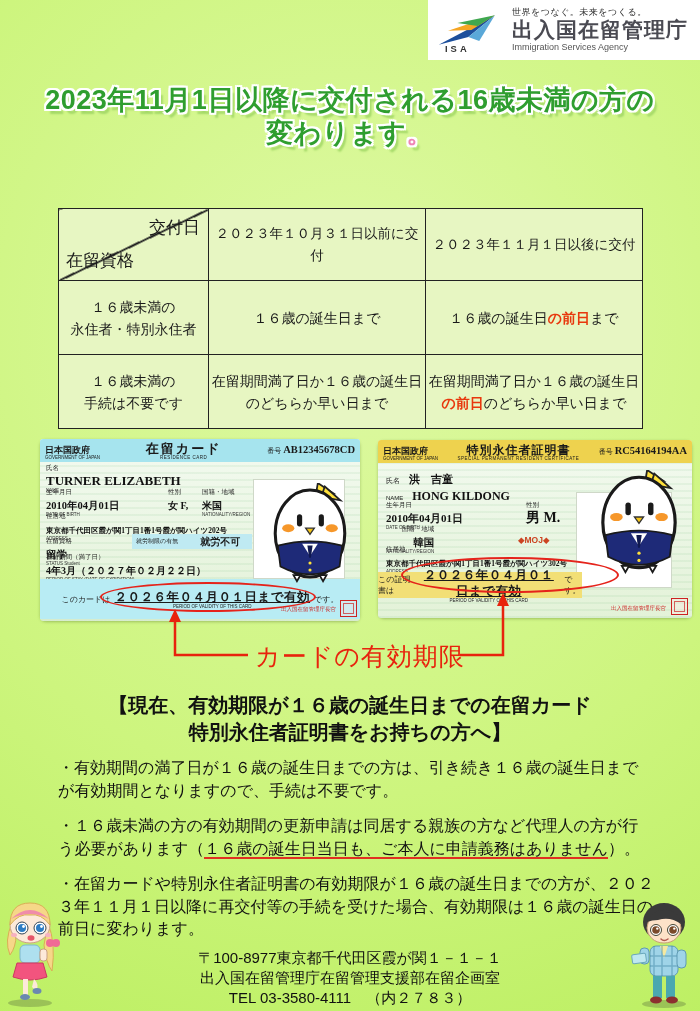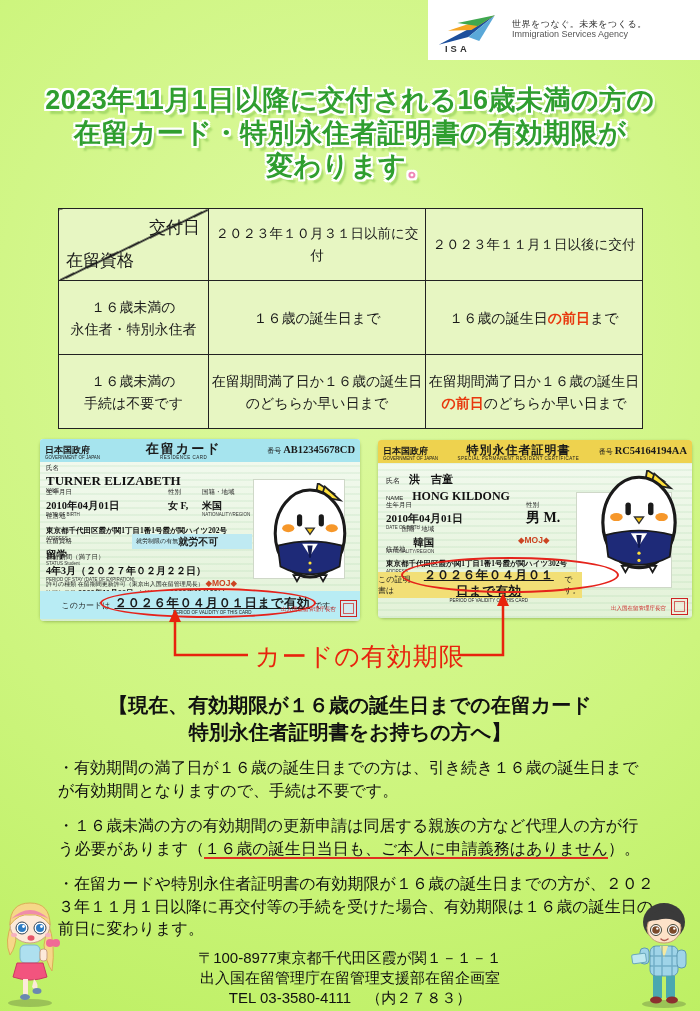--- a/index.html
+++ b/index.html
@@ -84,21 +84,21 @@
   .card-right .card-title .ja{ font-size:12px; letter-spacing:1px; }
   .card-title .en{ font-size:4.5px; display:block; letter-spacing:.5px; }
   .card-no{ line-height:1; display:flex; align-items:center; gap:2px; }
   .card-no .lbl{ font-size:7px; }
   .card-no .val{ font-size:10.5px; font-weight:bold; font-family:"Liberation Serif","DejaVu Serif",serif; }
   .fld{ position:absolute; line-height:1.05; }
   .fld .lbl{ font-size:6.5px; display:block; color:#222; }
   .fld .lbl-en{ font-size:4.5px; display:block; color:#333; }
   .fld .val{ font-family:"Liberation Serif","DejaVu Serif",serif; font-weight:bold; color:#111; }
   .photo-box{ position:absolute; background:#fff; border:1px solid #cfd8c8; }
-  .work-strip{ position:absolute; background:#bfeaf2; display:flex; align-items:center; gap:0; padding:1px 4px; }
+  .work-strip{ position:absolute; background:#bfeaf2; display:flex; align-items:center; gap:22px; padding:1px 4px; }
   .work-strip .lbl{ font-size:6px; }
   .work-strip .val{ font-size:10px; font-weight:bold; font-family:"Liberation Serif","DejaVu Serif",serif; }
   .moj{ font-size:8.5px; font-weight:bold; color:#cc4422; letter-spacing:0; }
   .validity-band{ position:absolute; left:0; right:0; display:flex; align-items:center; justify-content:center; gap:4px; }
   .validity-band .pre,.validity-band .post{ font-size:8px; }
   .validity-wrap{ position:relative; text-align:center; line-height:1; }
   .validity-main{ font-size:12.5px; font-weight:bold; text-decoration:underline; font-family:"Liberation Serif","DejaVu Serif",serif; letter-spacing:.5px; }
   .validity-en{ font-size:4.5px; display:block; margin-top:1px; }
   .red-ellipse{
     position:absolute; border:2.5px solid #e5231b; border-radius:50%;
@@ -143,27 +143,27 @@
   <div class="logo-box">
     <svg class="logo-plane" viewBox="0 0 100 62">
       <polygon points="78,12 6,50 44,40" fill="#1c4f9c"></polygon>
       <polygon points="78,12 44,40 58,45" fill="#5aa8d8"></polygon>
       <polygon points="78,12 18,32 48,31" fill="#f5a623"></polygon>
       <polygon points="78,12 30,22 56,26" fill="#3fa74f"></polygon>
       <text x="14" y="59" font-size="12" font-weight="bold" fill="#333" letter-spacing="4">ISA</text>
     </svg>
     <div class="logo-texts">
       <span class="logo-tagline">世界をつなぐ。未来をつくる。</span>
+      <span class="logo-agency">出入国在留管理庁</span>
       <span class="logo-agency-en">Immigration Services Agency</span>
     </div>
   </div>
 
   <div class="main-title">
     <div>2023年11月1日以降に交付される16歳未満の方の</div>
-    <div>在留カード・特別永住者証明書の有効期限が</div>
     <div><span>変わります</span><span class="period">。</span></div>
   </div>
 
   <table class="rule-table">
     <colgroup>
         <col class="c1">
         <col class="c2">
         <col class="c3">
       </colgroup>
     <tbody>
@@ -256,21 +256,21 @@
       </div>
 
       <div class="fld" style="left:6px; top:134px;">
         <span style="font-size:6px;"><span>許可の種類</span>&nbsp;<span>在留期間更新許可（東京出入国在留管理局長）</span>&nbsp;<span class="moj">◆MOJ◆</span></span>
       </div>
 
       <div class="fld" style="left:6px; top:143px;">
         <span style="font-size:7.5px; font-weight:bold;"><span style="font-weight:normal; font-size:6px;">許可年月日</span>&nbsp;<span>2022年11月22日</span>&nbsp;&nbsp;<span style="font-weight:normal; font-size:6px;">交付年月日</span>&nbsp;<span>2022年11月22日</span></span>
       </div>
 
-      <div class="validity-band band-cyan" style="bottom:2px; height:28px; background:#b8ecf4;">
+      <div class="validity-band band-cyan" style="bottom:2px; height:40px; background:#b8ecf4;">
         <span class="pre">このカードは</span>
         <div class="validity-wrap">
           <span class="validity-main">２０２６年０４月０１日まで有効</span>
           <span class="validity-en">PERIOD OF VALIDITY OF THIS CARD</span>
           <div class="red-ellipse" style="left:-14px; top:-6px; width:216px; height:30px;"></div>
         </div>
         <span class="post">です。</span>
       </div>
       <span class="issuer" style="right:24px; bottom:8px;">出入国在留管理庁長官</span>
       <div class="stamp" style="right:3px; bottom:4px;"></div>

